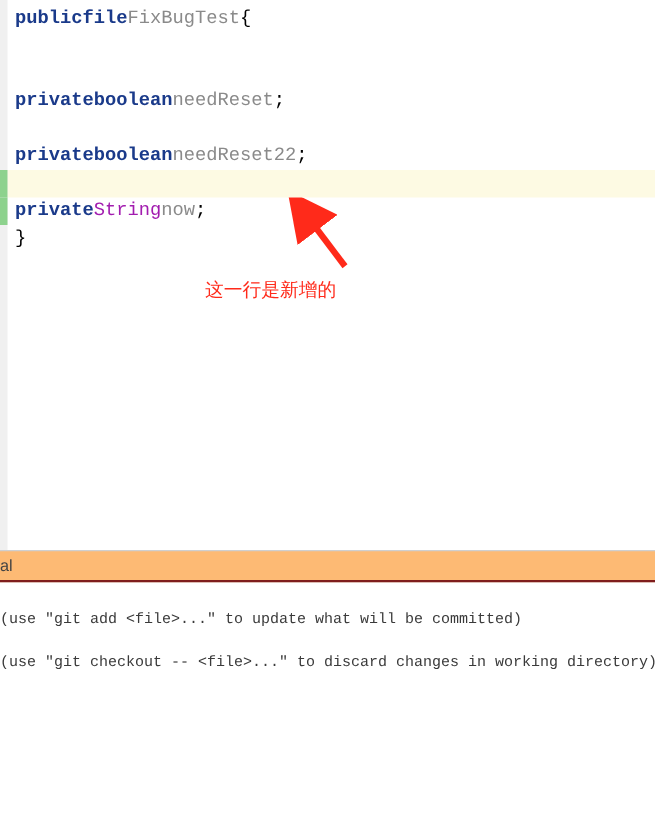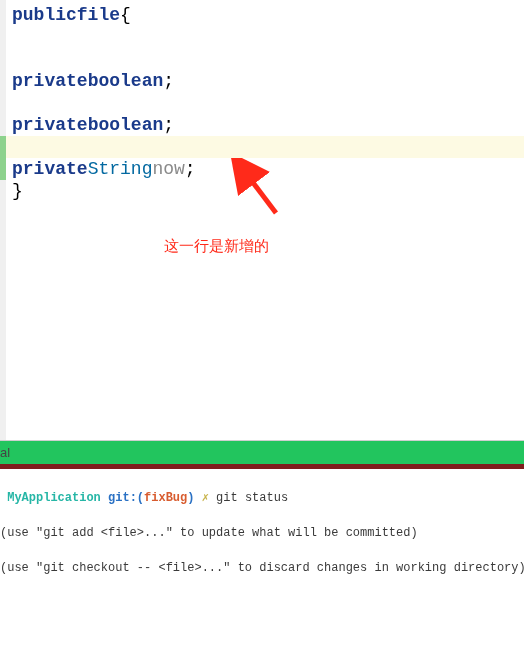--- a/index.html
+++ b/index.html
@@ -17,58 +17,57 @@
     background: #ffffff;
     flex: 0 0 440px;
     position: relative;
     border-left: 6px solid #f0f0f0;
     padding-top: 4px;
     line-height: 1.7;
   }
   .code-line {
     white-space: pre;
     padding-left: 6px;
-    font-size: 18px;
+    font-size: 15px;
     height: 22px;
     display: flex;
     align-items: center;
     position: relative;
   }
   .gutter-mark {
     position: absolute;
     left: -6px;
     top: 0;
     bottom: 0;
     width: 6px;
     background: #8dd28d;
   }
   .hl-change {
     background: #fdfae3;
   }
   .kw { color: #1a3a8a; font-weight: bold; }
   .nm { color: #8a8a8a; }
-  .nm2 { color: #0369a1; }
+  .nm2 { color: #a21caf; }
   .annotation {
     position: absolute;
     color: #ff2a1a;
     font-family: "Microsoft YaHei", "PingFang SC", sans-serif;
     font-size: 15px;
     white-space: nowrap;
-    margin-top: 13px;
   }
   .arrow {
     position: absolute;
     width: 60px;
     height: 60px;
     pointer-events: none;
   }
   .terminal-header {
-    background: #22c55e;
+    background: #fdba74;
     border-top: 1px solid #cfcfcf;
-    border-bottom: 5px solid #7f1d1d;
+    border-bottom: 2px solid #7f1d1d;
     padding: 4px 0 4px 0;
     font-family: -apple-system, "Helvetica Neue", Arial, sans-serif;
     font-size: 13px;
     color: #444;
   }
   .terminal {
     background: #ffffff;
     flex: 1;
     padding: 4px 0 0 0;
     font-size: 12px;
@@ -81,30 +80,30 @@
   .term-prompt-git { color: #2a71c4; font-weight: bold; }
   .term-branch { color: #d85c2f; font-weight: bold; }
   .term-x { color: #c8b34a; font-weight: bold; }
   .term-cmd { color: #3a3a3a; }
 </style>
 </head>
 <body>
 
 <div class="editor-pane">
 
-  <div class="code-line"><span class="kw">public</span> <span class="kw">file</span>  <span>{</span></div>
+  <div class="code-line"><span class="kw">public</span> <span class="kw">file</span> <span class="nm">FixBugTest</span> <span>{</span></div>
 
   <div class="code-line"></div>
   <div class="code-line"></div>
 
-  <div class="code-line">    <span class="kw">private</span> <span class="kw">boolean</span> <span>;</span></div>
+  <div class="code-line">    <span class="kw">private</span> <span class="kw">boolean</span> <span class="nm">needReset</span><span>;</span></div>
 
   <div class="code-line"></div>
 
-  <div class="code-line">    <span class="kw">private</span> <span class="kw">boolean</span> <span>;</span></div>
+  <div class="code-line">    <span class="kw">private</span> <span class="kw">boolean</span> <span class="nm">needReset22</span><span>;</span></div>
 
   <div class="code-line hl-change"><span class="gutter-mark"></span></div>
 
   <div class="code-line"><span class="gutter-mark"></span>    <span class="kw">private</span> <span class="nm2">String</span> <span class="nm">now</span><span>;</span></div>
 
   <div class="code-line"><span>}</span></div>
 
   <svg class="arrow" style="left:222px; top:158px;" viewBox="0 0 60 60">
     <defs>
       <marker id="ah" markerWidth="8" markerHeight="8" refX="4" refY="4" orient="auto">
@@ -115,21 +114,20 @@
   </svg>
 
   <div class="annotation" style="left:158px; top:220px;">这一行是新增的</div>
 </div>
 
 <div class="terminal-header">
   <span>al</span>
 </div>
 
 <div class="terminal">
-<div> <span class="term-prompt-app">MyApplication</span> <span class="term-prompt-git">git:(</span><span class="term-branch">fixBug</span><span class="term-prompt-git">)</span> <span class="term-x">✗</span> <span class="term-cmd">git status</span></div>
 <div>(use "git add &lt;file&gt;..." to update what will be committed)</div>
 <div>(use "git checkout -- &lt;file&gt;..." to discard changes in working directory)</div>
 
 
 
 
 
 </div>
 
 </body></html>

